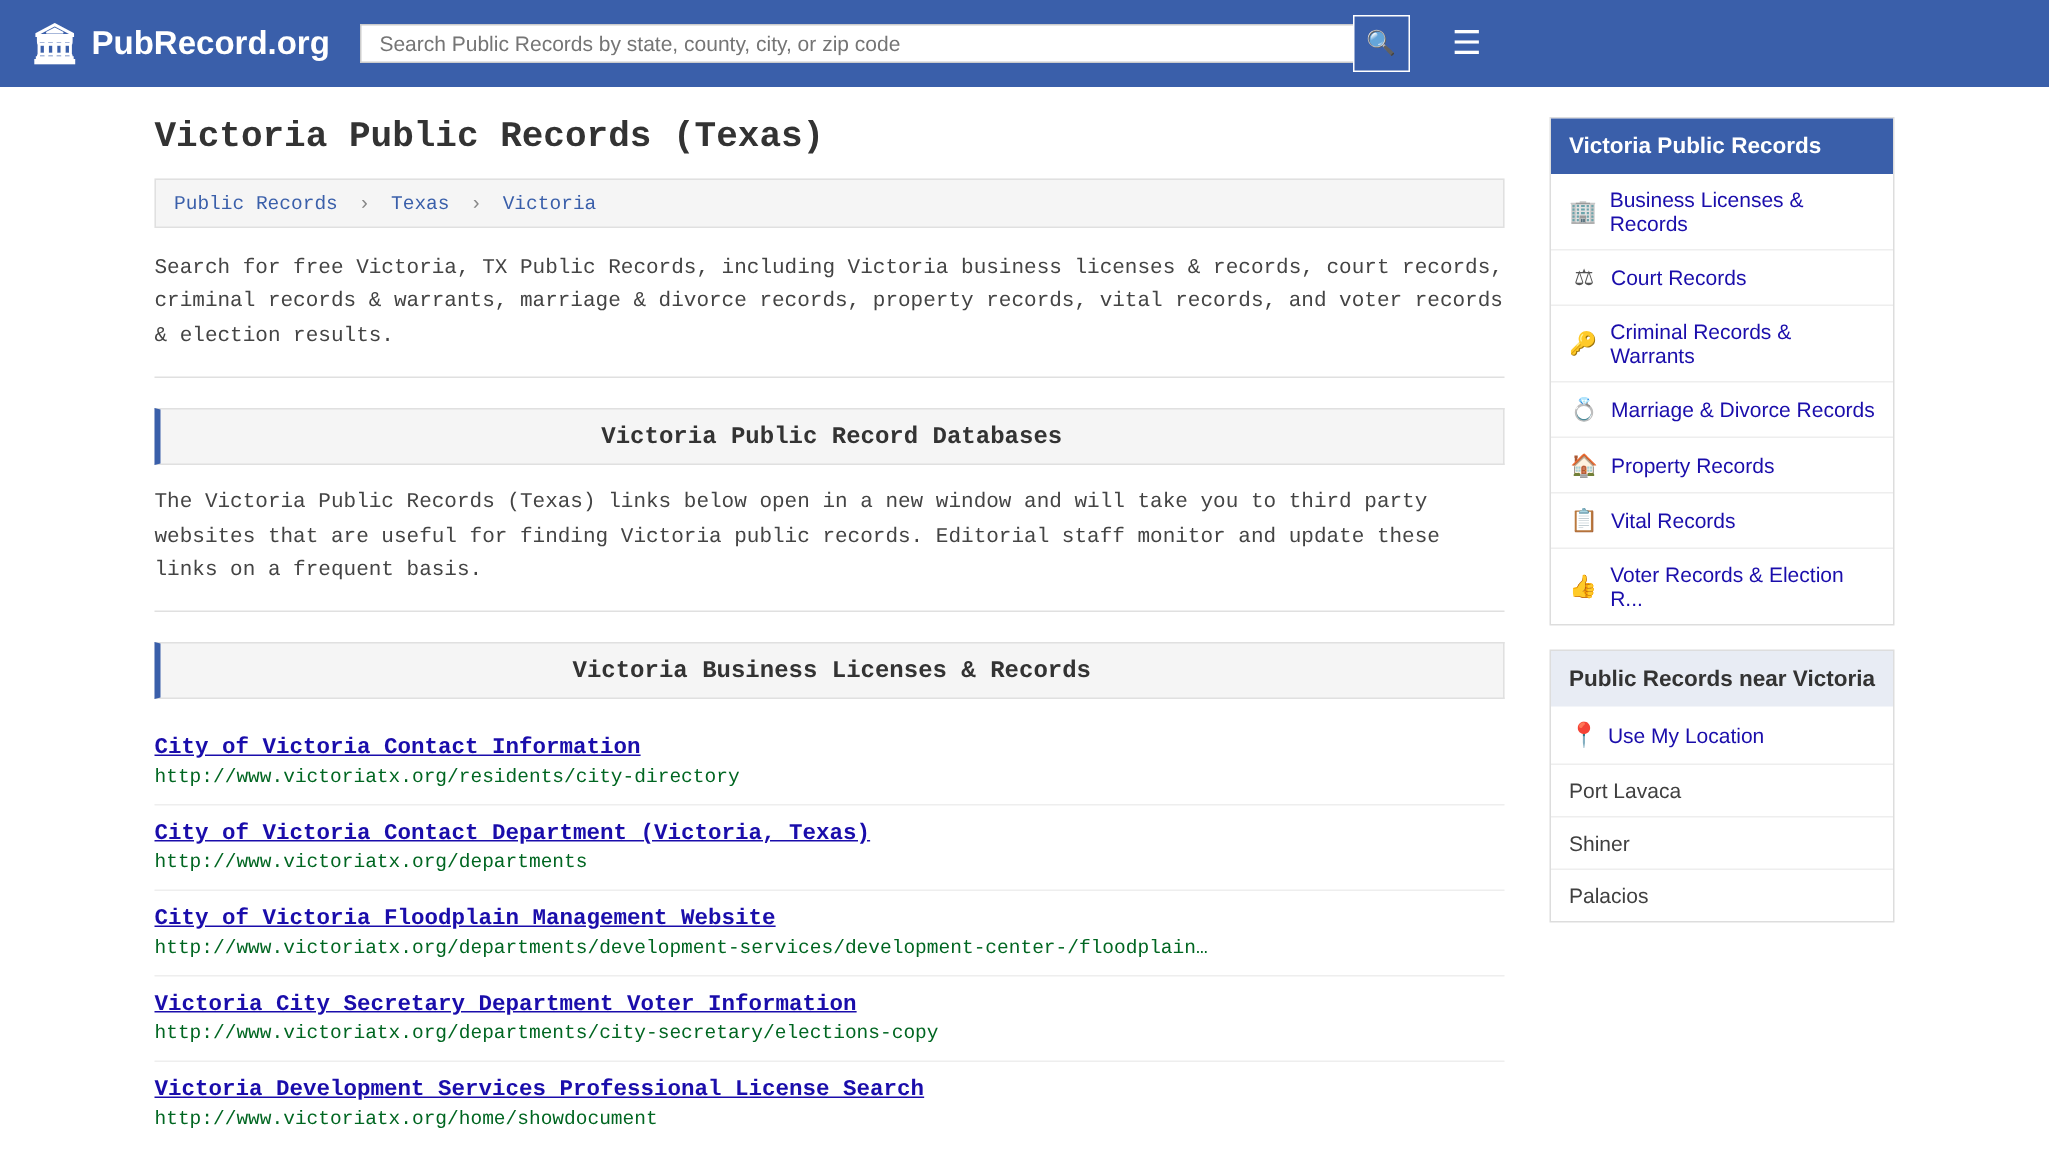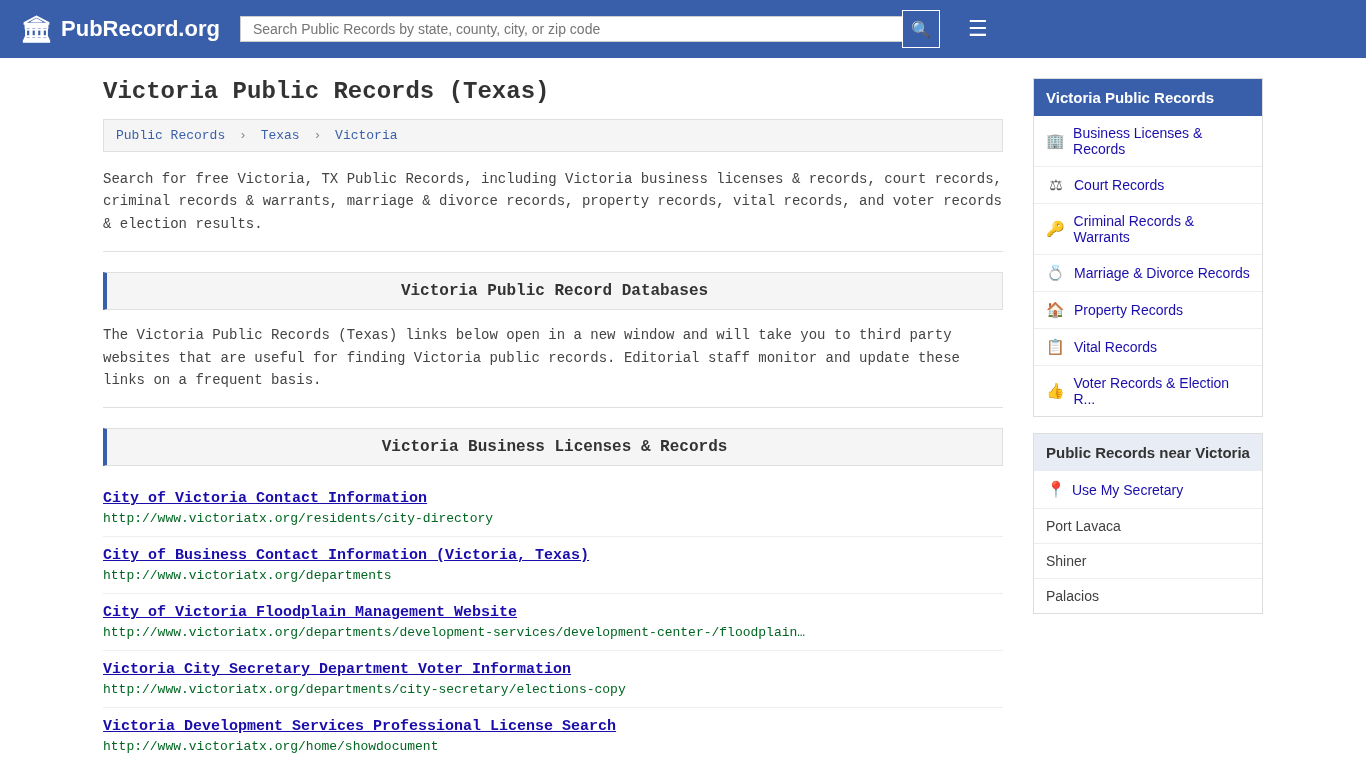--- a/index.html
+++ b/index.html
@@ -267,21 +267,21 @@
     <p id="databases-description" style="font-size:14px;color:#444;line-height:1.6;margin-bottom:20px;padding-bottom:16px;border-bottom:1px solid #e0e0e0;">The Victoria Public Records (Texas) links below open in a new window and will take you to third party websites that are useful for finding Victoria public records. Editorial staff monitor and update these links on a frequent basis.</p>
 
     <div class="section-header">Victoria Business Licenses &amp; Records</div>
 
     <div id="record-list">
         <div class="record-entry">
       <a class="record-link" href="#">City of Victoria Contact Information</a>
       <span class="record-url">http://www.victoriatx.org/residents/city-directory</span>
     </div>
         <div class="record-entry">
-      <a class="record-link" href="#">City of Business Contact Information (Victoria, Texas)</a>
+      <a class="record-link" href="#">City of Victoria Contact Department (Victoria, Texas)</a>
       <span class="record-url">http://www.victoriatx.org/departments</span>
     </div>
         <div class="record-entry">
       <a class="record-link" href="#">City of Victoria Floodplain Management Website</a>
       <span class="record-url">http://www.victoriatx.org/departments/development-services/development-center-/floodplain…</span>
     </div>
         <div class="record-entry">
       <a class="record-link" href="#">Victoria City Secretary Department Voter Information</a>
       <span class="record-url">http://www.victoriatx.org/departments/city-secretary/elections-copy</span>
     </div>
@@ -329,21 +329,21 @@
       <span class="sidebar-icon">👍</span>
       <a href="#">Voter Records &amp; Election R...</a>
     </div>
         </div>
     </div>
 
     <div class="sidebar-box">
       <div class="nearby-title">Public Records near Victoria</div>
       <div class="nearby-location-btn">
         <span class="location-dot">📍</span>
-        <span>Use My Secretary</span>
+        <span>Use My Location</span>
       </div>
       <div id="nearby-cities">
           <div class="nearby-item">Port Lavaca</div>
           <div class="nearby-item">Shiner</div>
           <div class="nearby-item">Palacios</div>
         </div>
     </div>
 
   </div>
 </div>

